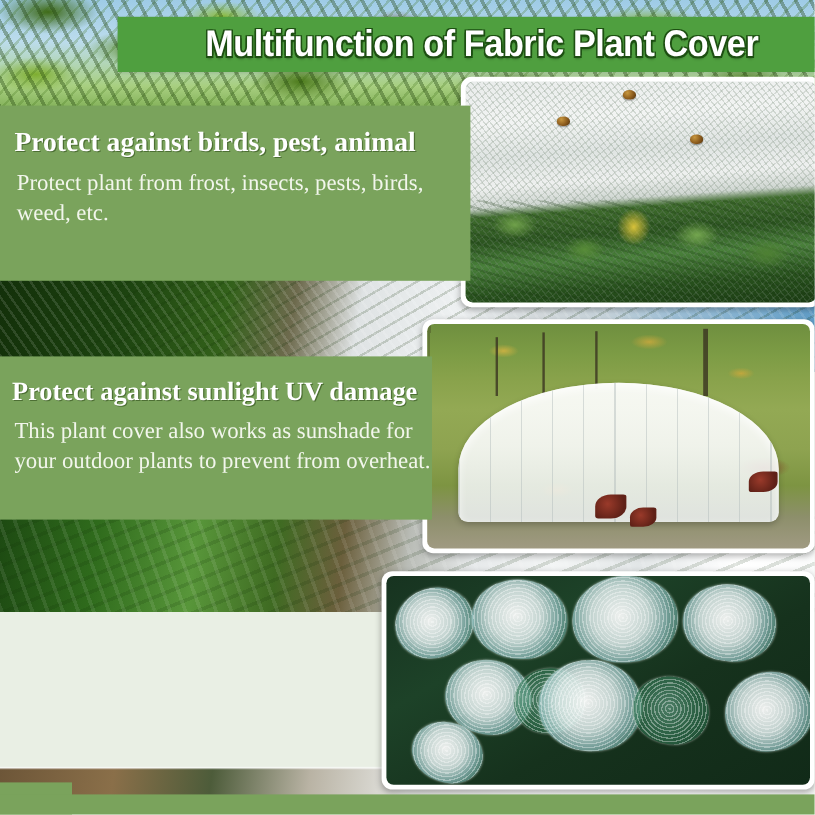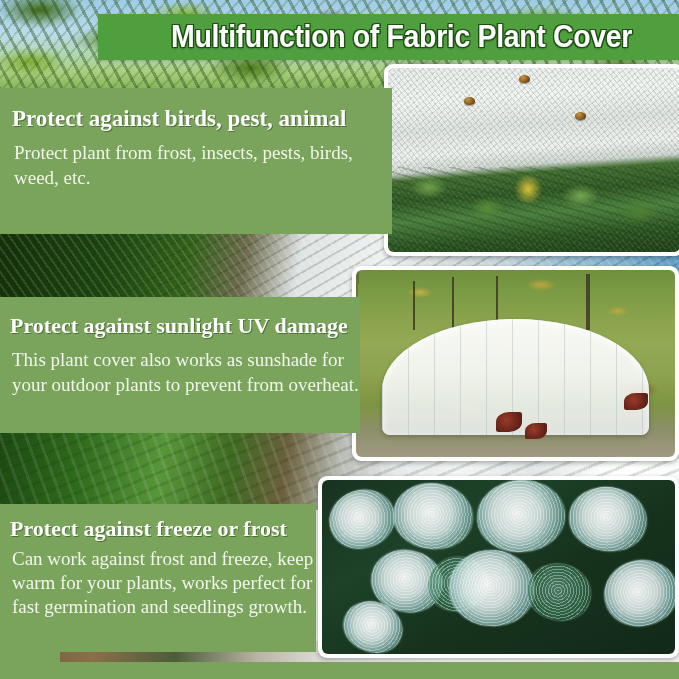--- a/index.html
+++ b/index.html
@@ -292,21 +292,17 @@
   <div class="panel" id="panel1">
     <div class="headline">Protect against birds, pest, animal</div>
     <div class="body">Protect plant from frost, insects, pests, birds, weed, etc.</div>
   </div>
 
   <div class="panel" id="panel2">
     <div class="headline">Protect against sunlight UV damage</div>
     <div class="body">This plant cover also works as sunshade for your outdoor plants to prevent from overheat.</div>
   </div>
 
-  <div class="panel" id="panel3">
-    <div class="headline">Protect against freeze or frost</div>
-    <div class="body">Can work against frost and freeze, keep warm for your plants, works perfect for fast germination and seedlings growth.</div>
-  </div>
 
   <div class="bottom-strip-left"></div>
   <div class="bottom-strip"></div>
 
 </div>
 
 </body></html>

